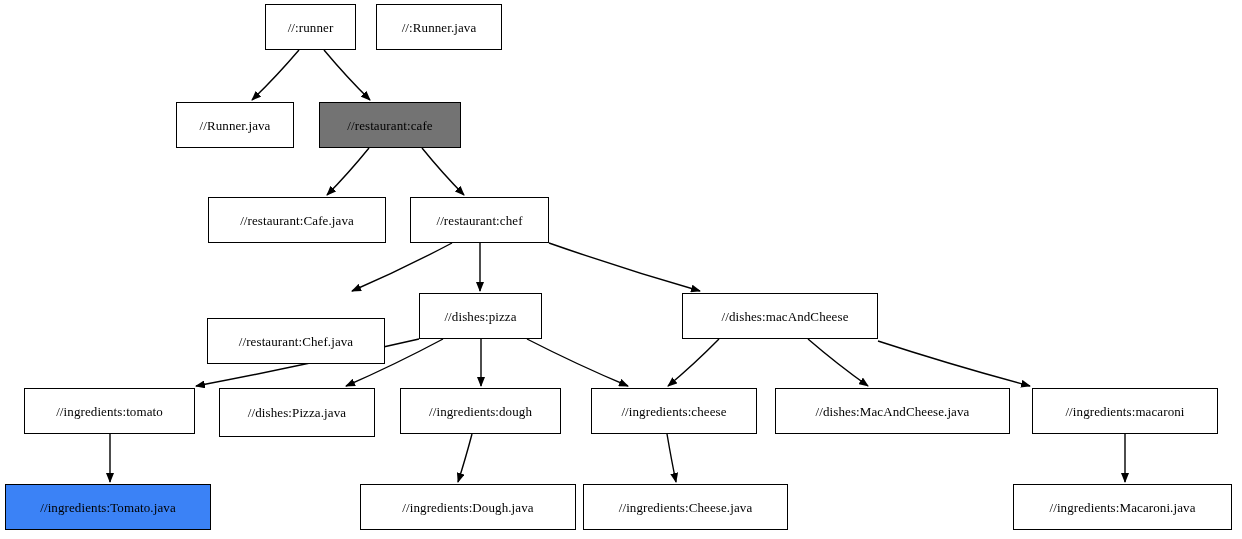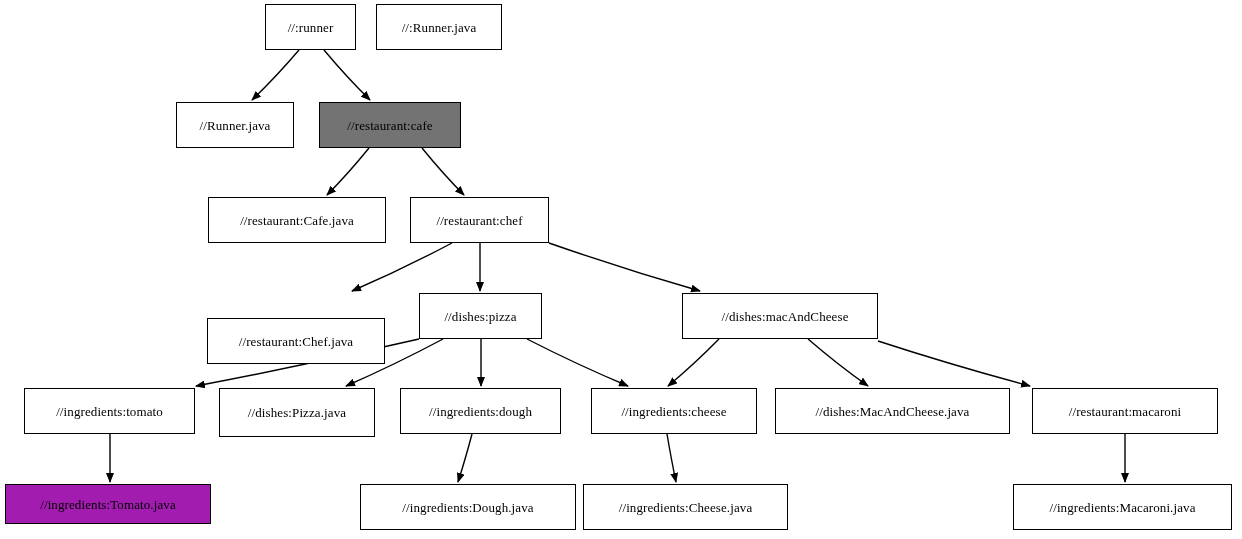--- a/index.html
+++ b/index.html
@@ -110,23 +110,23 @@
       <div class="graph-node" style="left: 400px; top: 388px; width: 161px; height: 46px; border-color: rgb(0, 0, 0); background: rgb(255, 255, 255);">
         <span class="node-label">//ingredients:dough</span>
       </div>
       <div class="graph-node" style="left: 584px; top: 388px; width: 166px; height: 46px; border-color: rgb(0, 0, 0); background: rgb(255, 255, 255); margin-left: 7px;">
         <span class="node-label">//ingredients:cheese</span>
       </div>
       <div class="graph-node" style="left: 775px; top: 388px; width: 235px; height: 46px; border-color: rgb(0, 0, 0); background: rgb(255, 255, 255);">
         <span class="node-label">//dishes:MacAndCheese.java</span>
       </div>
       <div class="graph-node" style="left: 1032px; top: 388px; width: 186px; height: 46px; border-color: rgb(0, 0, 0); background: rgb(255, 255, 255);">
-        <span class="node-label">//restaurant:macaroni</span>
+        <span class="node-label">//ingredients:macaroni</span>
       </div>
-      <div class="graph-node" style="left: 5px; top: 484px; width: 206px; height: 40px; border-color: rgb(0, 0, 0); background: #a21caf;">
+      <div class="graph-node" style="left: 5px; top: 484px; width: 206px; height: 46px; border-color: rgb(0, 0, 0); background: #3b82f6;">
         <span class="node-label">//ingredients:Tomato.java</span>
       </div>
       <div class="graph-node" style="left: 360px; top: 484px; width: 216px; height: 46px; border-color: rgb(0, 0, 0); background: rgb(255, 255, 255);">
         <span class="node-label">//ingredients:Dough.java</span>
       </div>
       <div class="graph-node" style="left: 583px; top: 484px; width: 205px; height: 46px; border-color: rgb(0, 0, 0); background: rgb(255, 255, 255);">
         <span class="node-label">//ingredients:Cheese.java</span>
       </div>
       <div class="graph-node" style="left: 1013px; top: 484px; width: 219px; height: 46px; border-color: rgb(0, 0, 0); background: rgb(255, 255, 255);">
         <span class="node-label">//ingredients:Macaroni.java</span>

